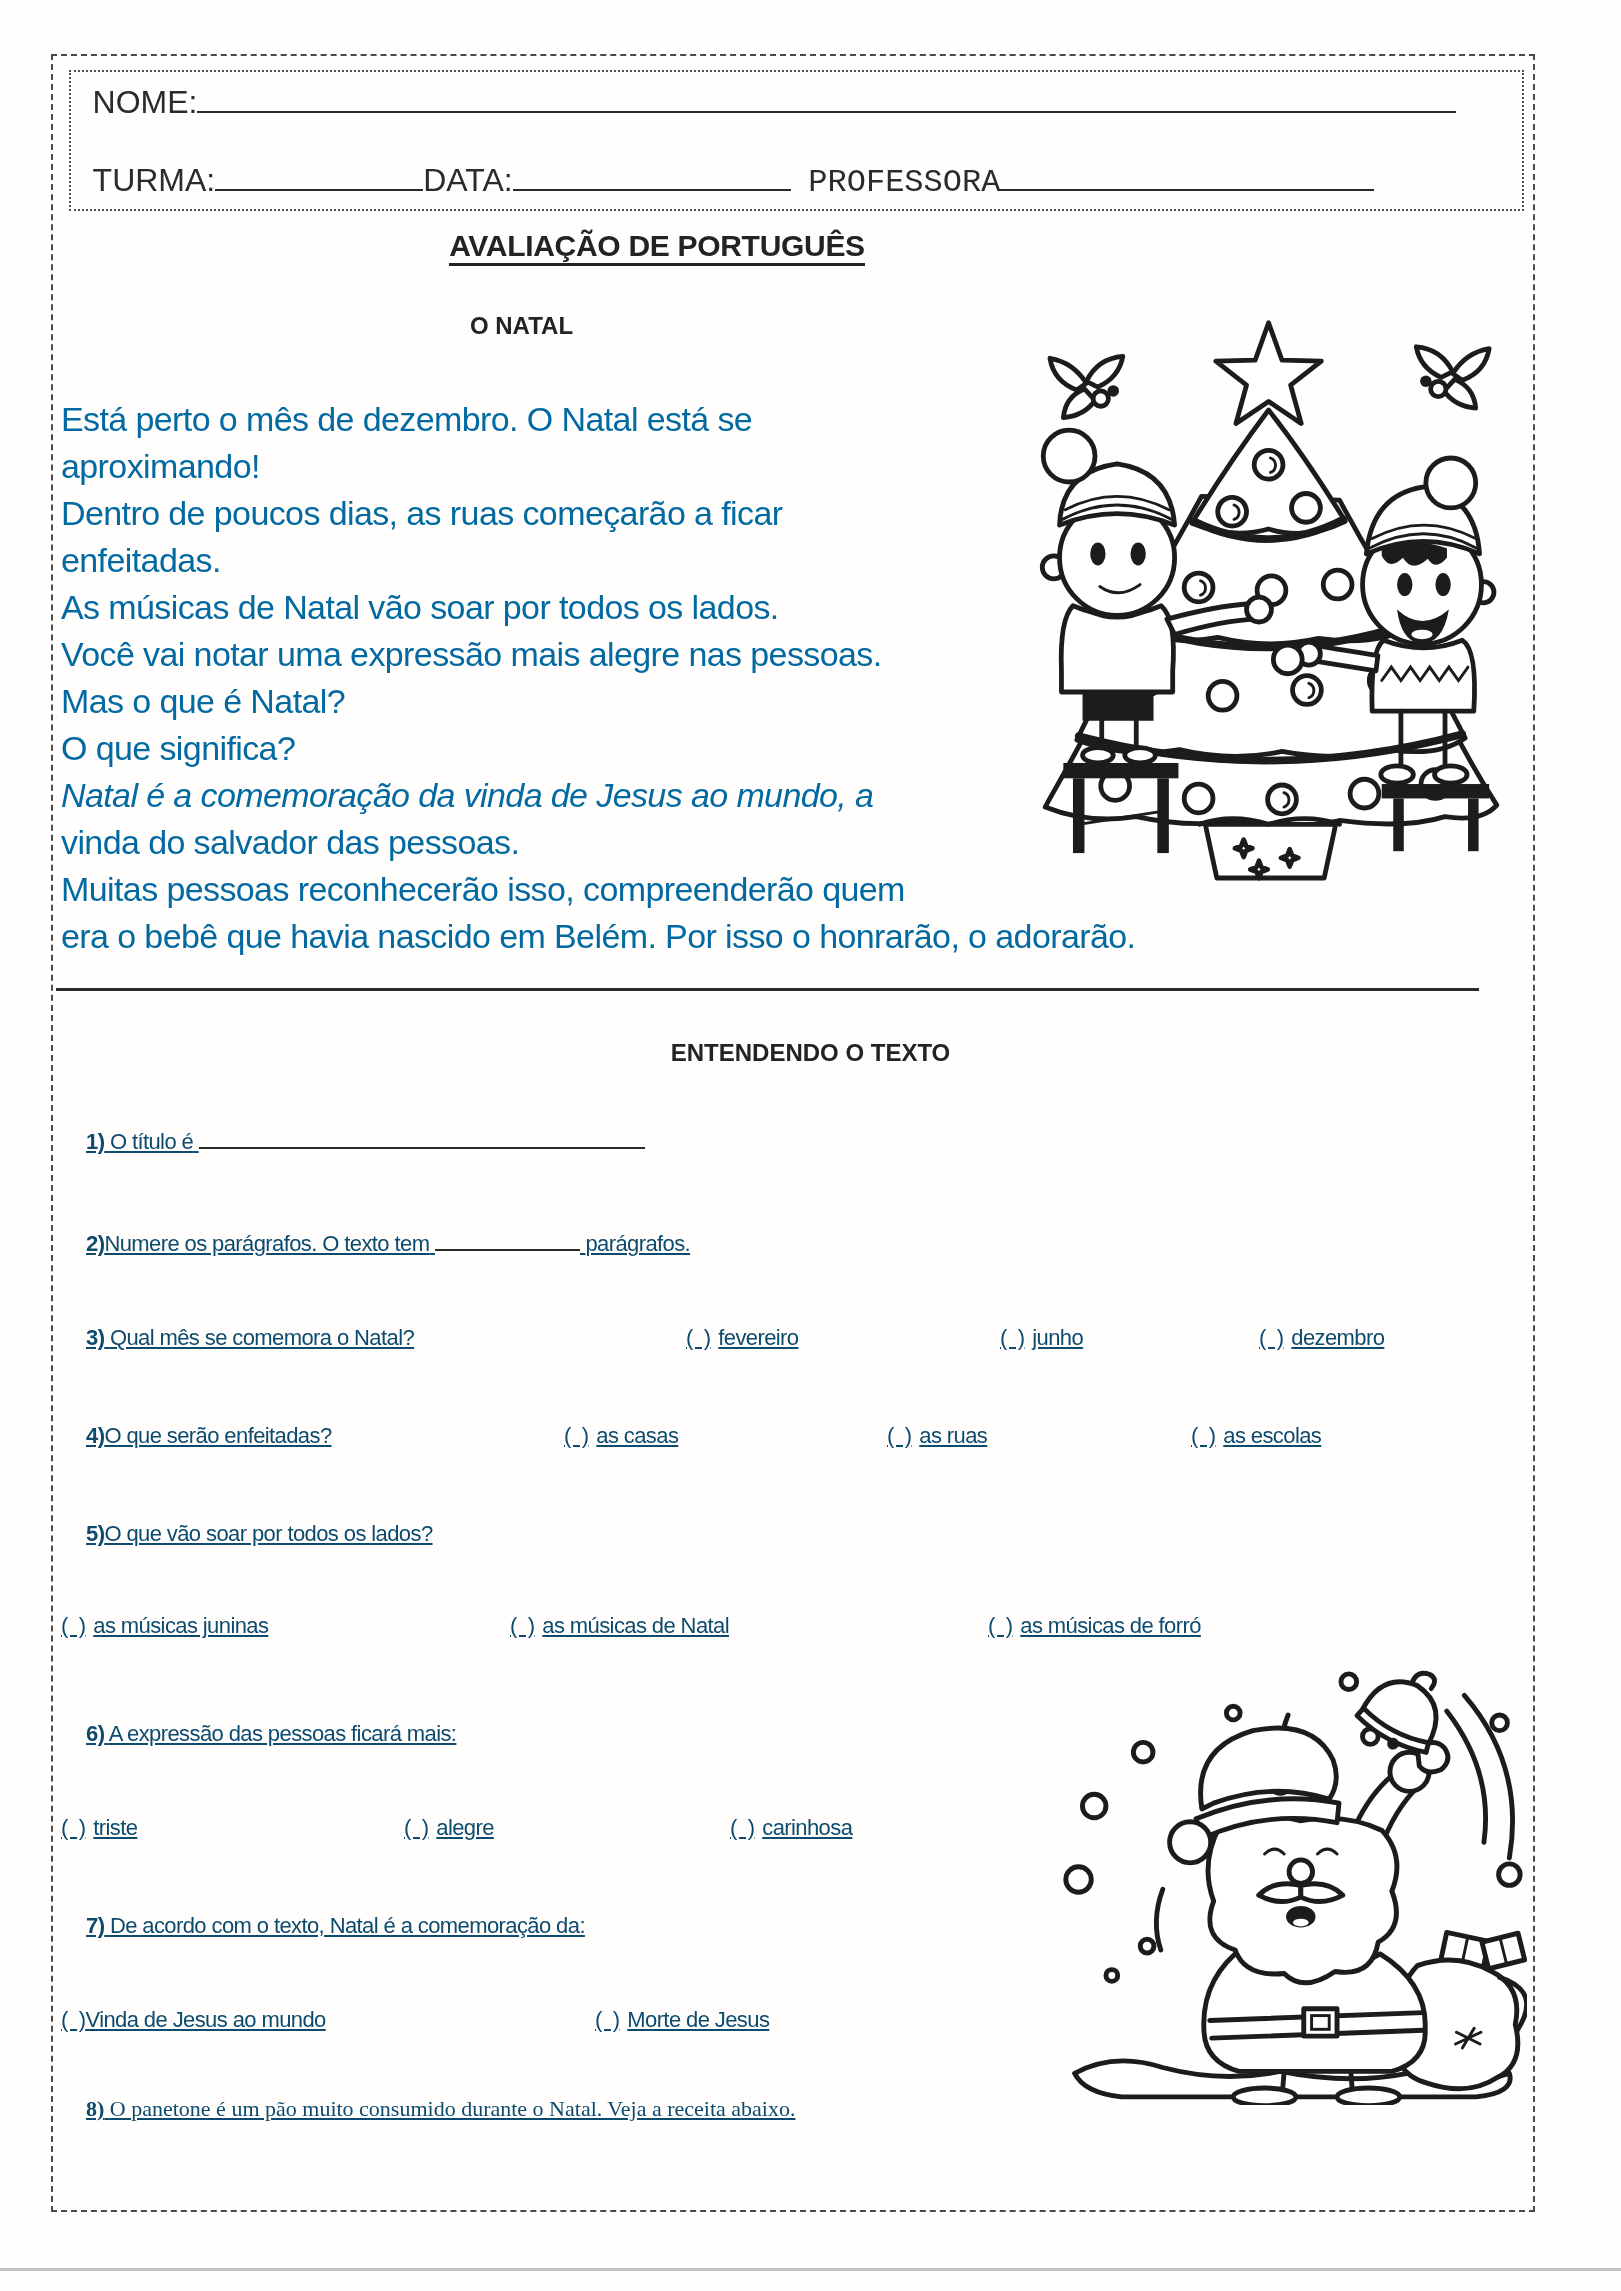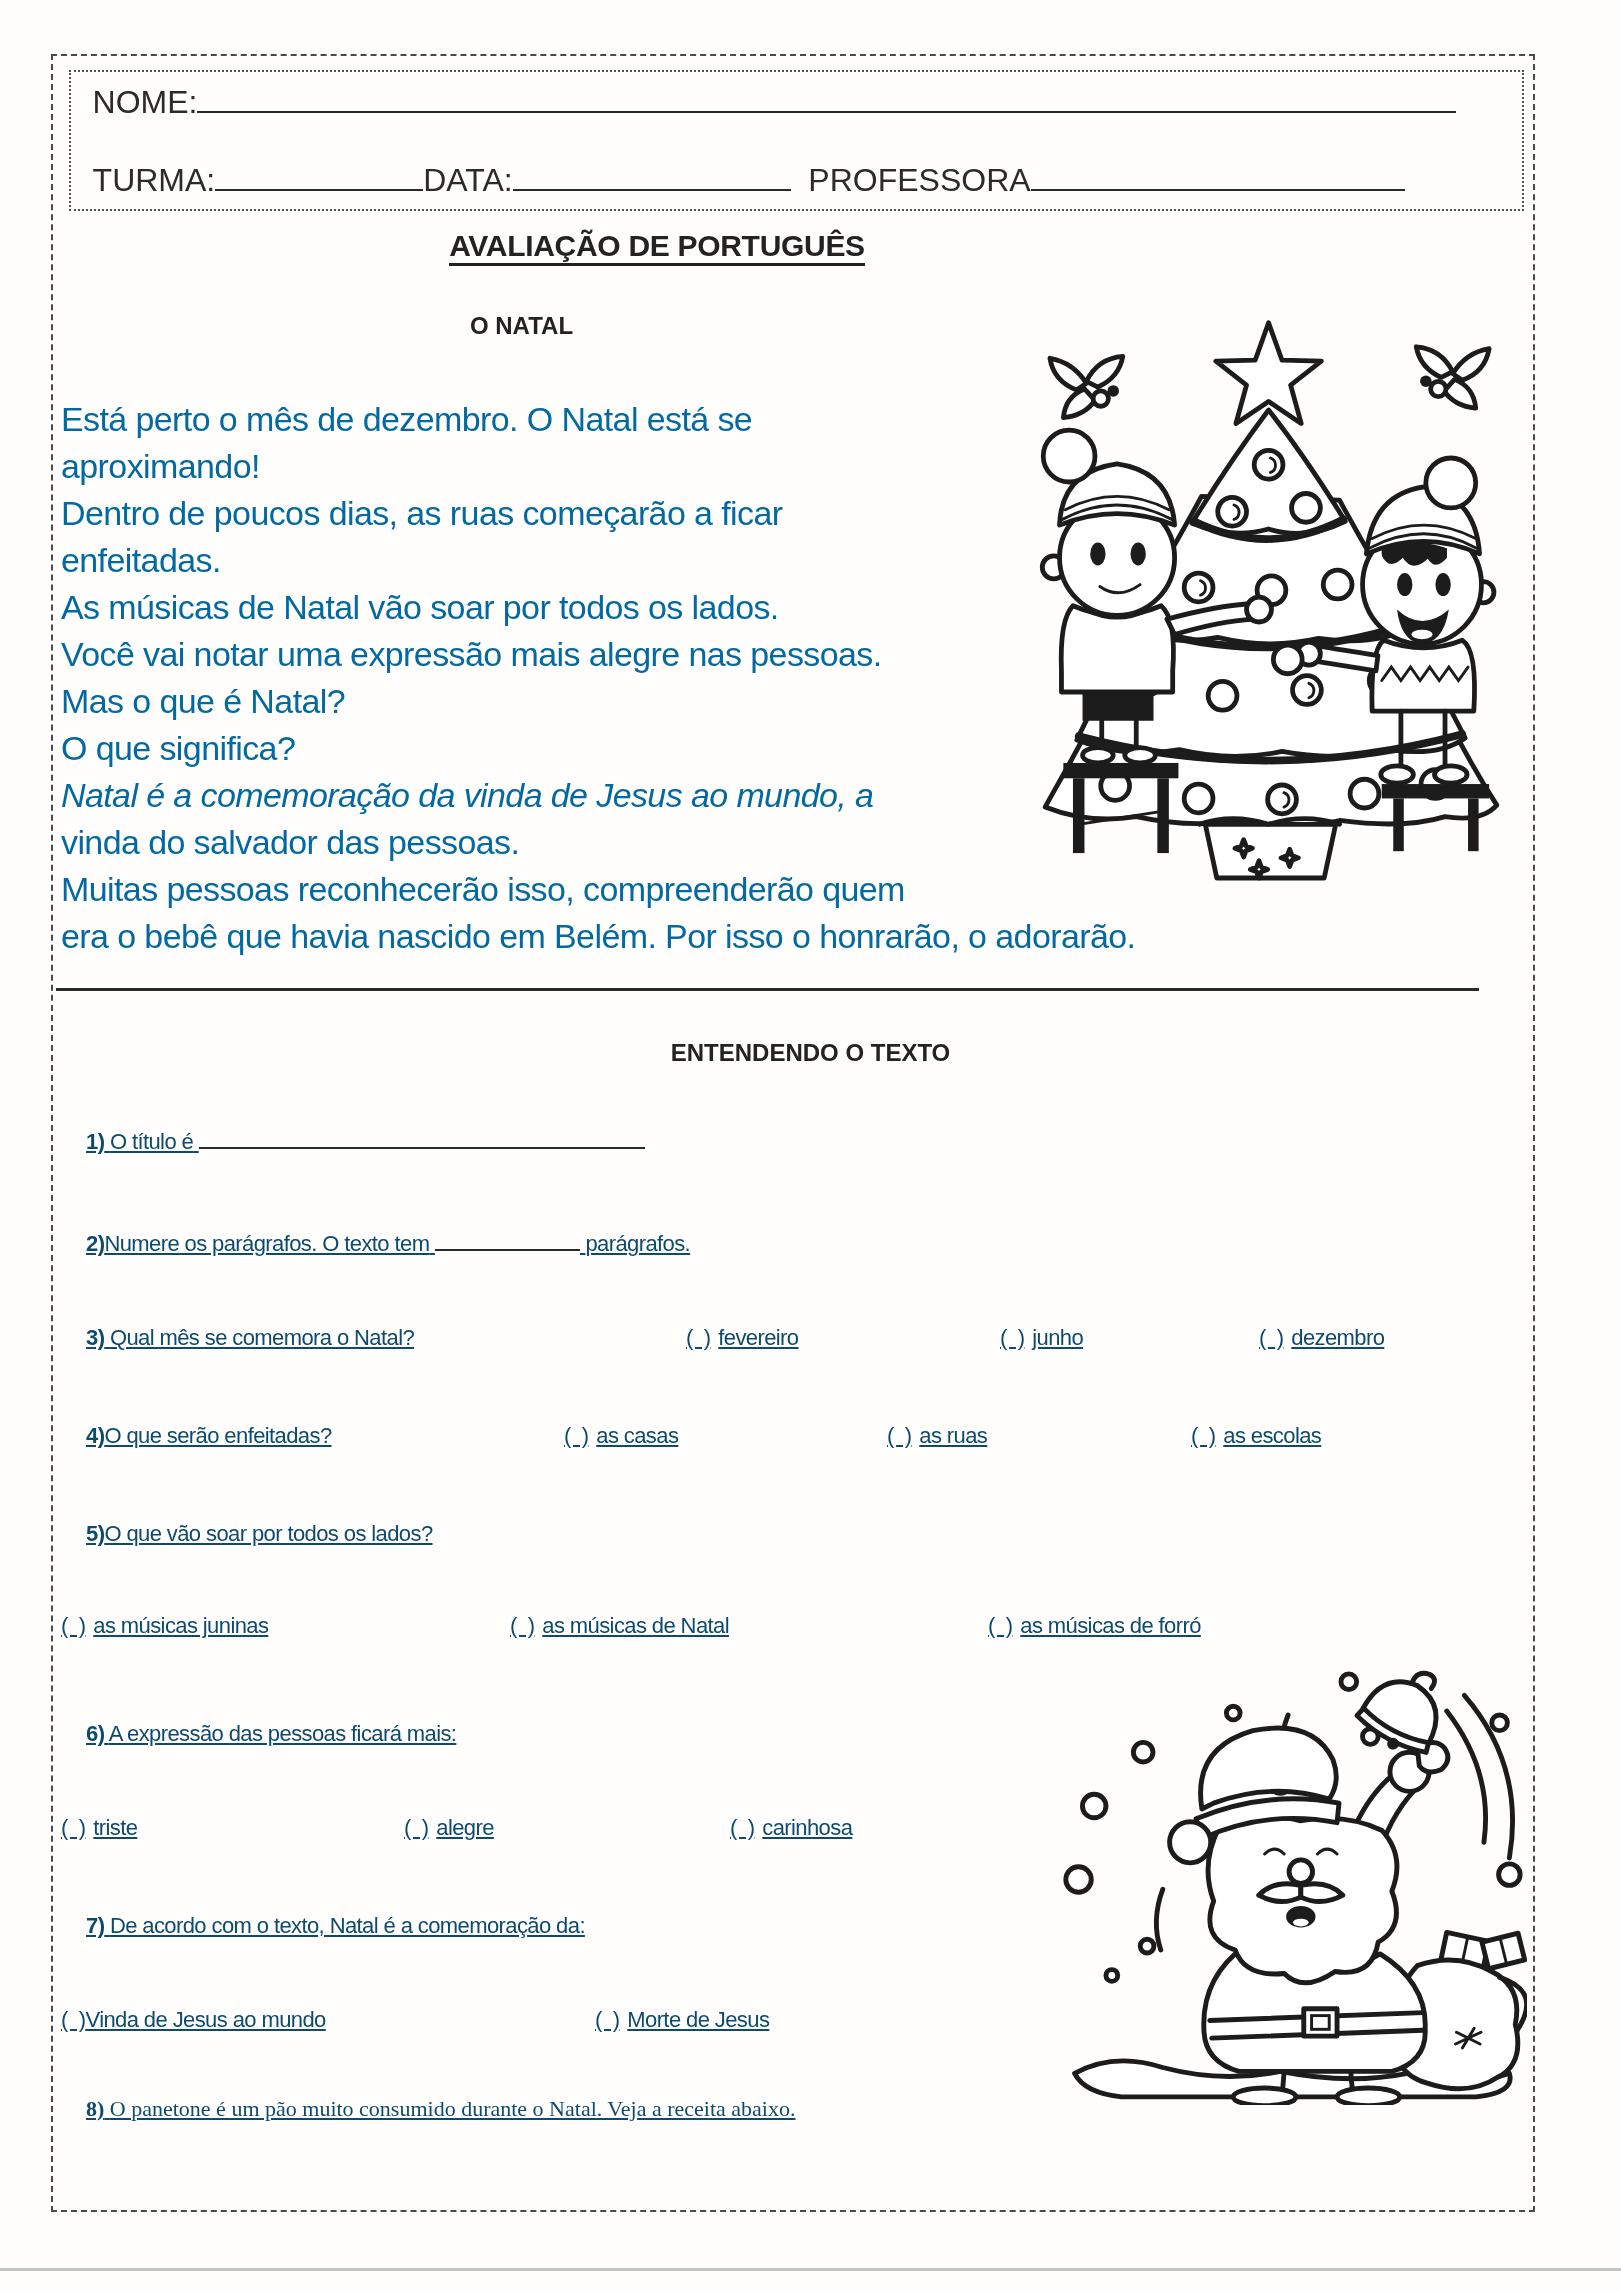--- a/index.html
+++ b/index.html
@@ -32,21 +32,21 @@
 
 <div id="page">
 
   <div id="outer-border"></div>
 
   <div id="header-box">
     <div class="abs" style="left:21.6px;top:11.8px;">
       <span class="hlabel">NOME:</span><span class="blank" style="width:1259px;"></span>
     </div>
     <div class="abs" style="left:21.6px;top:90px;">
-      <span class="hlabel">TURMA:</span><span class="blank" style="width:208px;"></span><span class="hlabel">DATA:</span><span class="blank" style="width:278px;"></span><span class="hlabel" style="padding-left:17.6px;">PROFESSORA</span><span class="blank" style="width:374px;"></span>
+      <span class="hlabel">TURMA:</span><span class="blank" style="width:208px;"></span><span class="hlabel">DATA:</span><span class="blank" style="width:278px;"></span><span class="hlabel" style="padding-left:17.6px;font-family:Liberation Mono, monospace;">PROFESSORA</span><span class="blank" style="width:374px;"></span>
     </div>
   </div>
 
   <div class="abs" style="left:0;top:229px;width:1314px;text-align:center;">
     <span class="title title-underline">AVALIAÇÃO DE PORTUGUÊS</span>
   </div>
 
   <div class="abs h2" style="left:61px;top:312px;width:921px;text-align:center;">O NATAL</div>
 
   <div class="abs body-line" style="left:61px;top:396px;">Está perto o mês de dezembro. O Natal está se</div>

